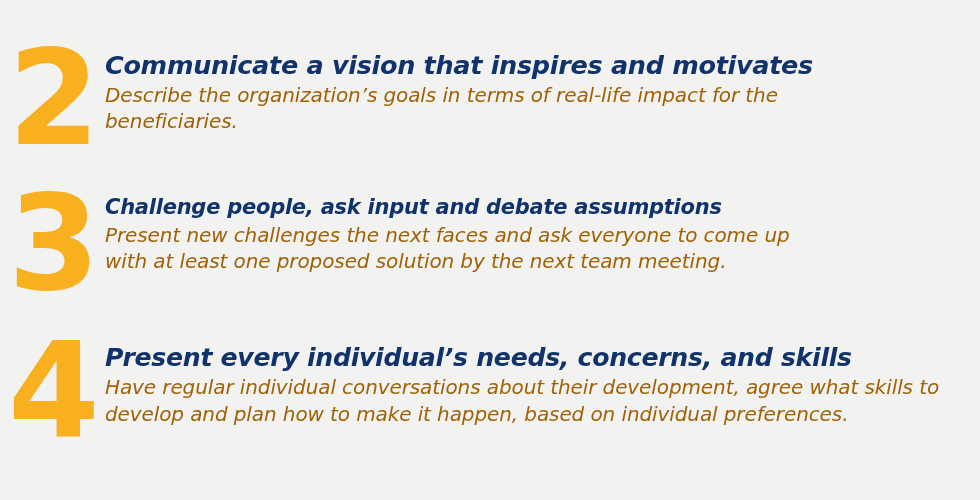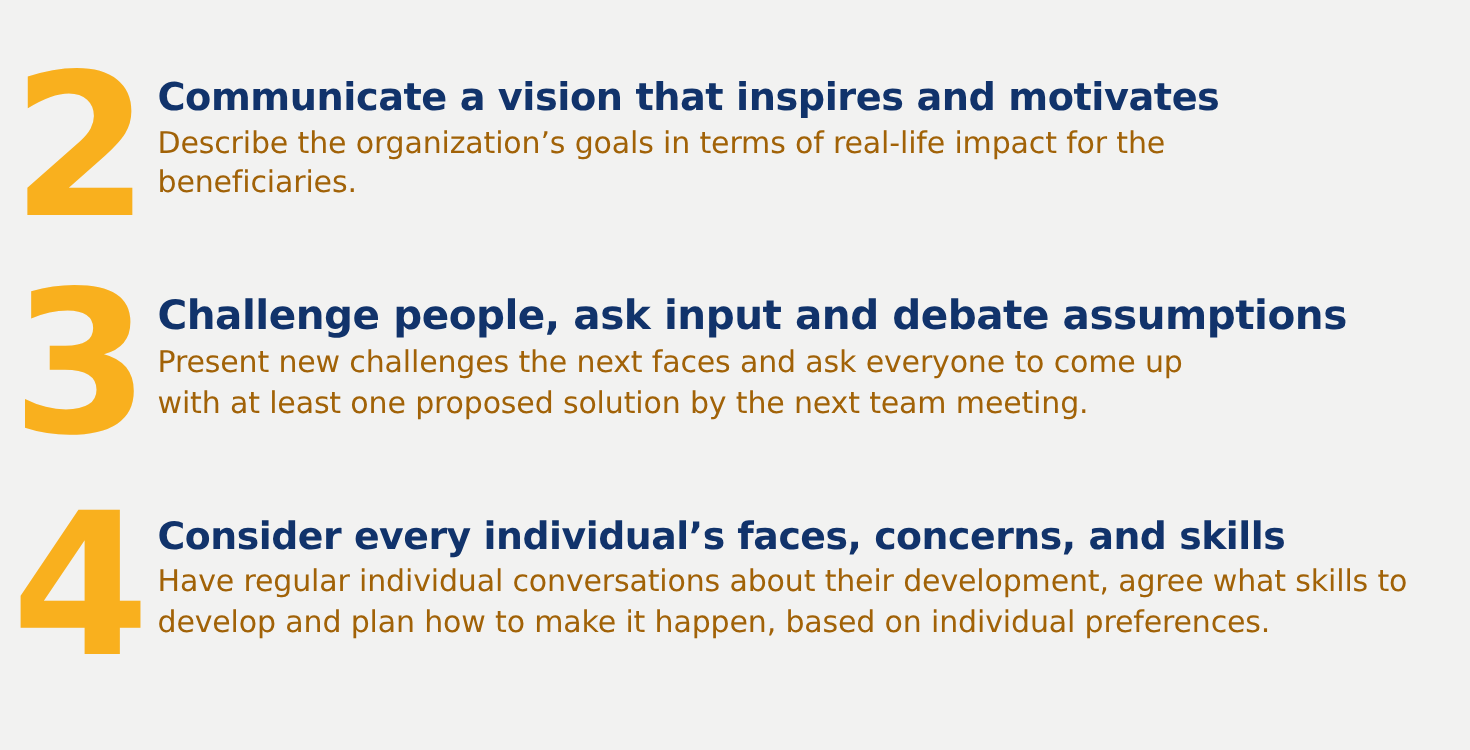--- a/index.html
+++ b/index.html
@@ -43,20 +43,21 @@
     text-align: center;
     font-size: 132px;
     -webkit-font-smoothing: antialiased;
     user-select: none;
   }
 
   .body-col {
     flex: 1 1 auto;
     padding-top: 4px;
     padding-right: 8px;
+    font-style: italic;
   }
 
   .headline {
     font-family: "DejaVu Sans", sans-serif;
     font-weight: 700;
     color: #11336b;
     font-size: 25.5px;
     line-height: 1.12;
     letter-spacing: -0.012em;
     margin: 0 0 2px 0;
@@ -74,21 +75,21 @@
     max-width: 860px;
   }
 
   #item-2 {
     top: 47px;
   }
 
   #item-3 {
     top: 192px;
   }
-  #item-3 .headline { font-size: 27px; }
+  #item-3 .headline { font-size: 21px; }
 
   #item-4 {
     top: 340px;
   }
   #item-4 .headline { font-size: 25.2px; }
 
   .desc-3 { max-width: 730px; }
   .desc-4 { max-width: 850px; }
   .desc-2 { max-width: 760px; }
 </style>
@@ -109,18 +110,18 @@
     <div class="num">3</div>
     <div class="body-col">
       <h2 class="headline">Challenge people, ask input and debate assumptions</h2>
       <p class="desc desc-3">Present new challenges the next faces and ask everyone to come up with at least one proposed solution by the next team meeting.</p>
     </div>
   </div>
 
   <div class="item" id="item-4">
     <div class="num">4</div>
     <div class="body-col">
-      <h2 class="headline">Consider every individual’s faces, concerns, and skills</h2>
+      <h2 class="headline">Present every individual’s needs, concerns, and skills</h2>
       <p class="desc desc-4">Have regular individual conversations about their development, agree what skills to develop and plan how to make it happen, based on individual preferences.</p>
     </div>
   </div>
 
 </div>
 
 </body></html>

